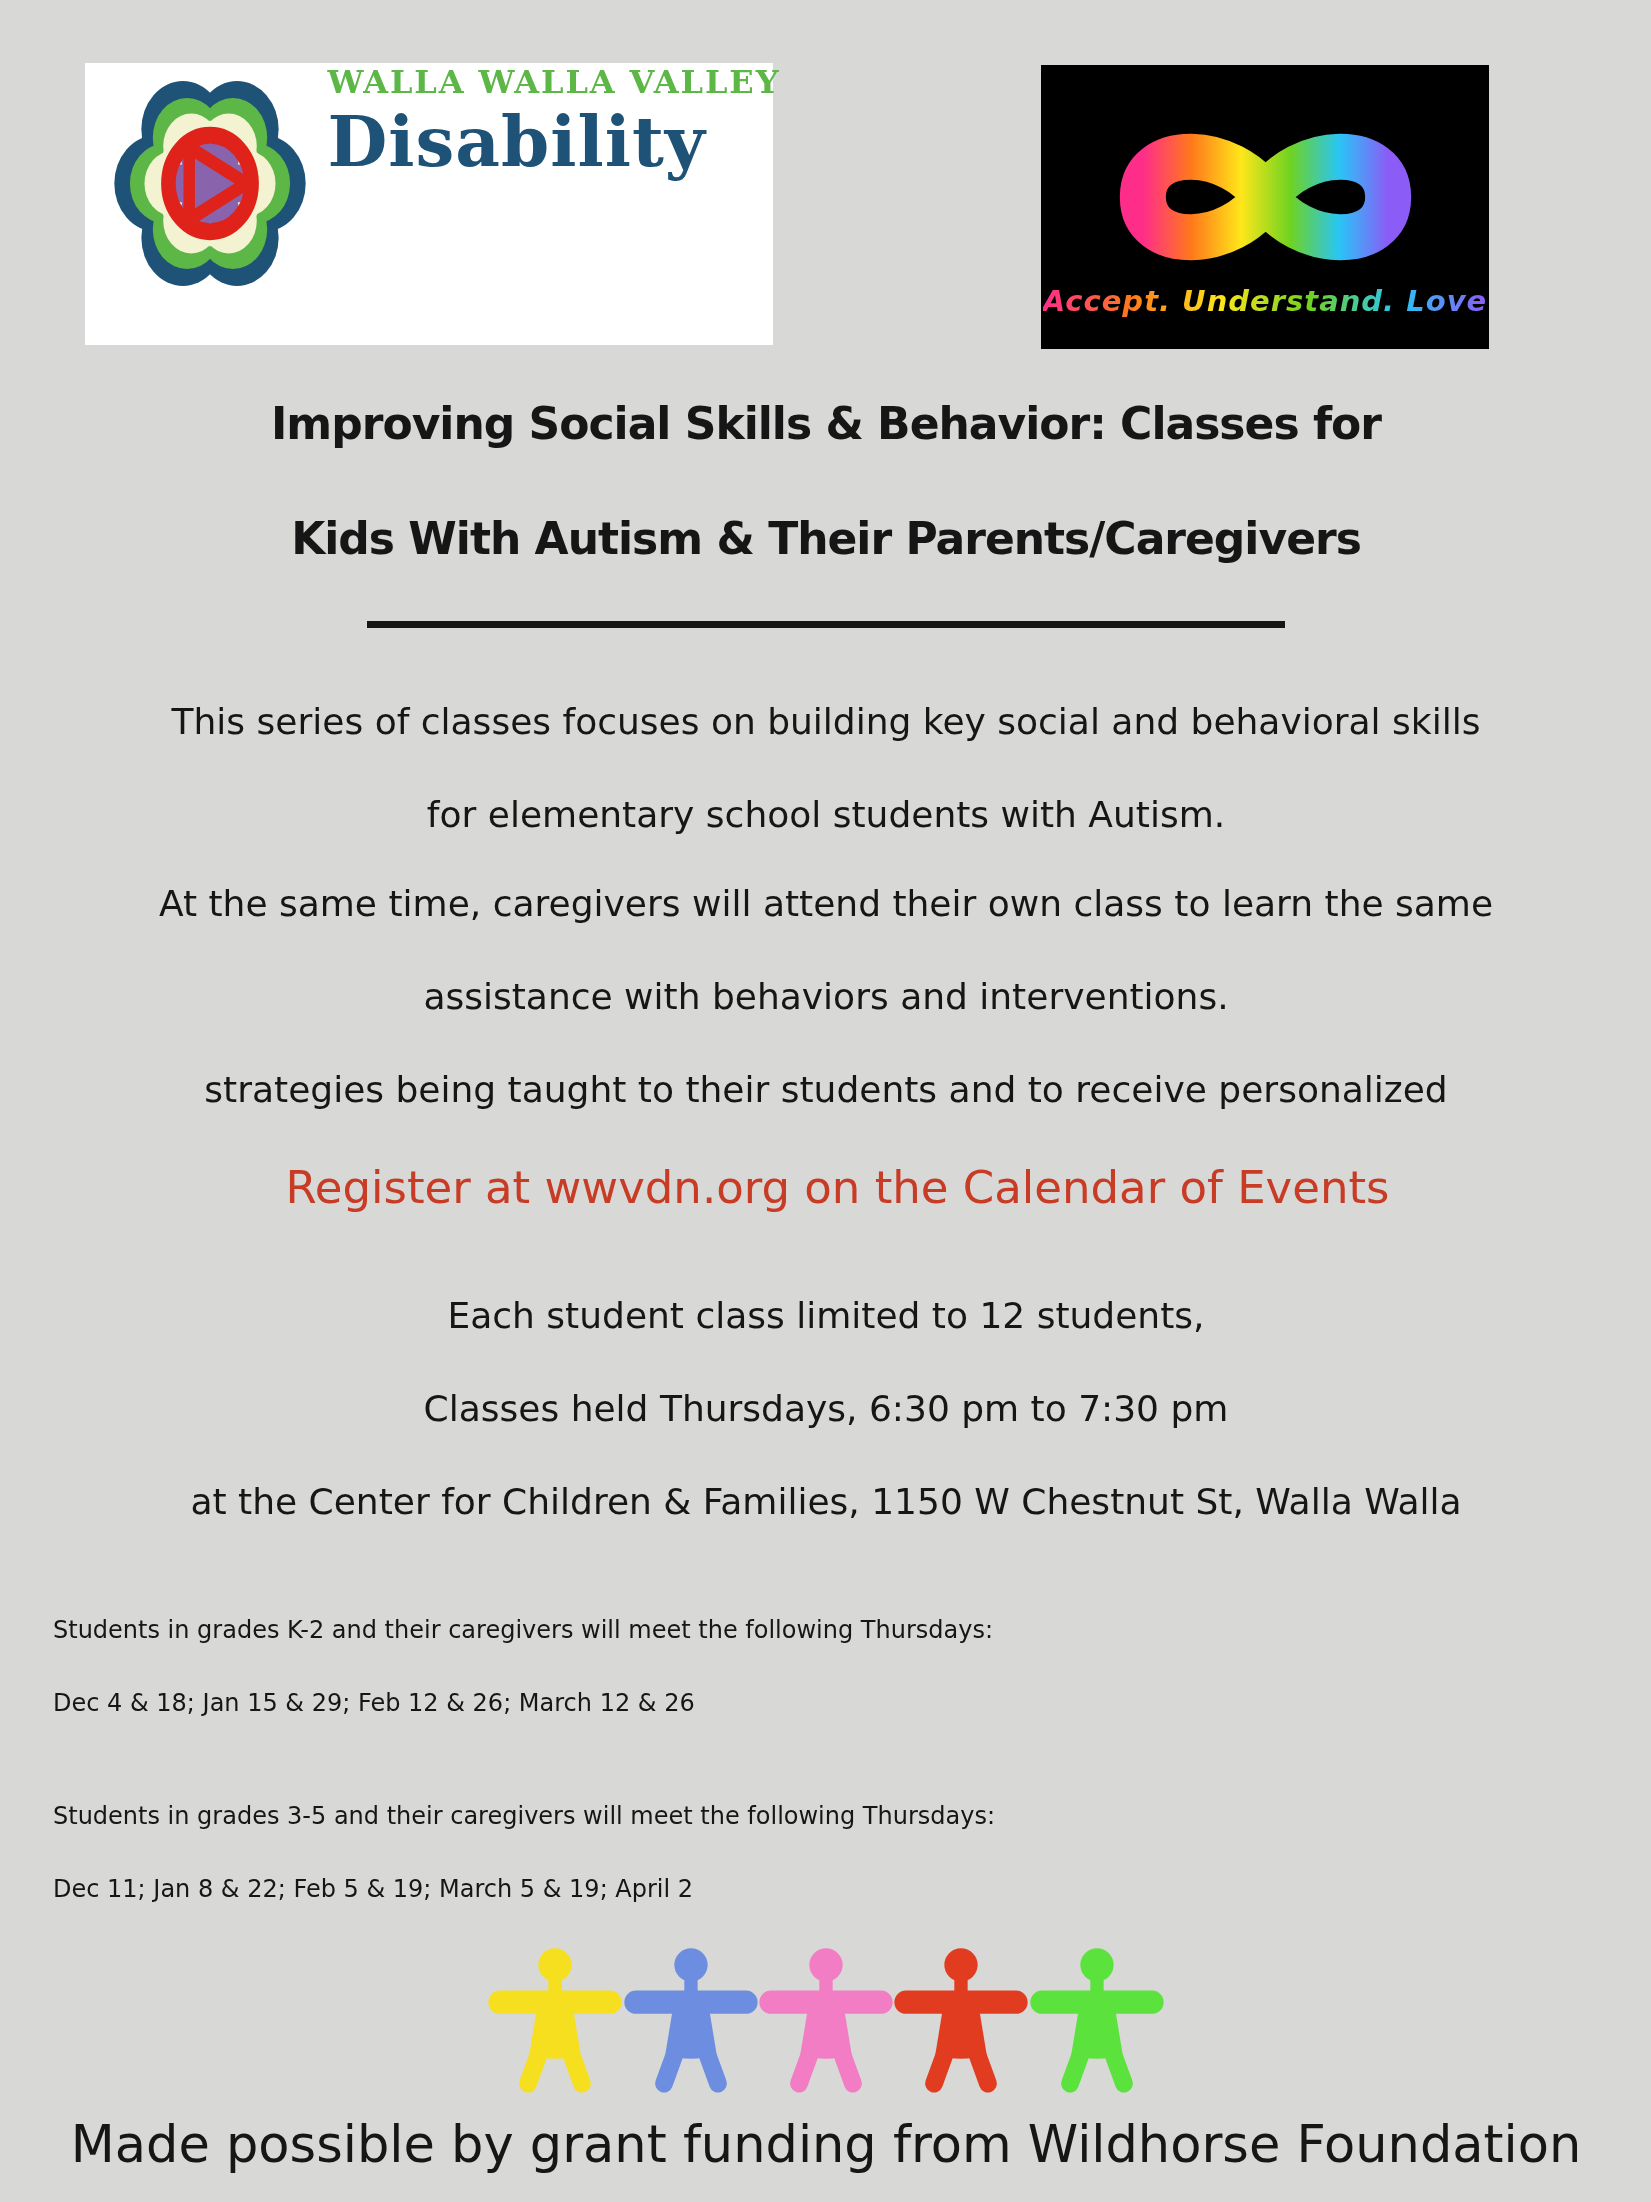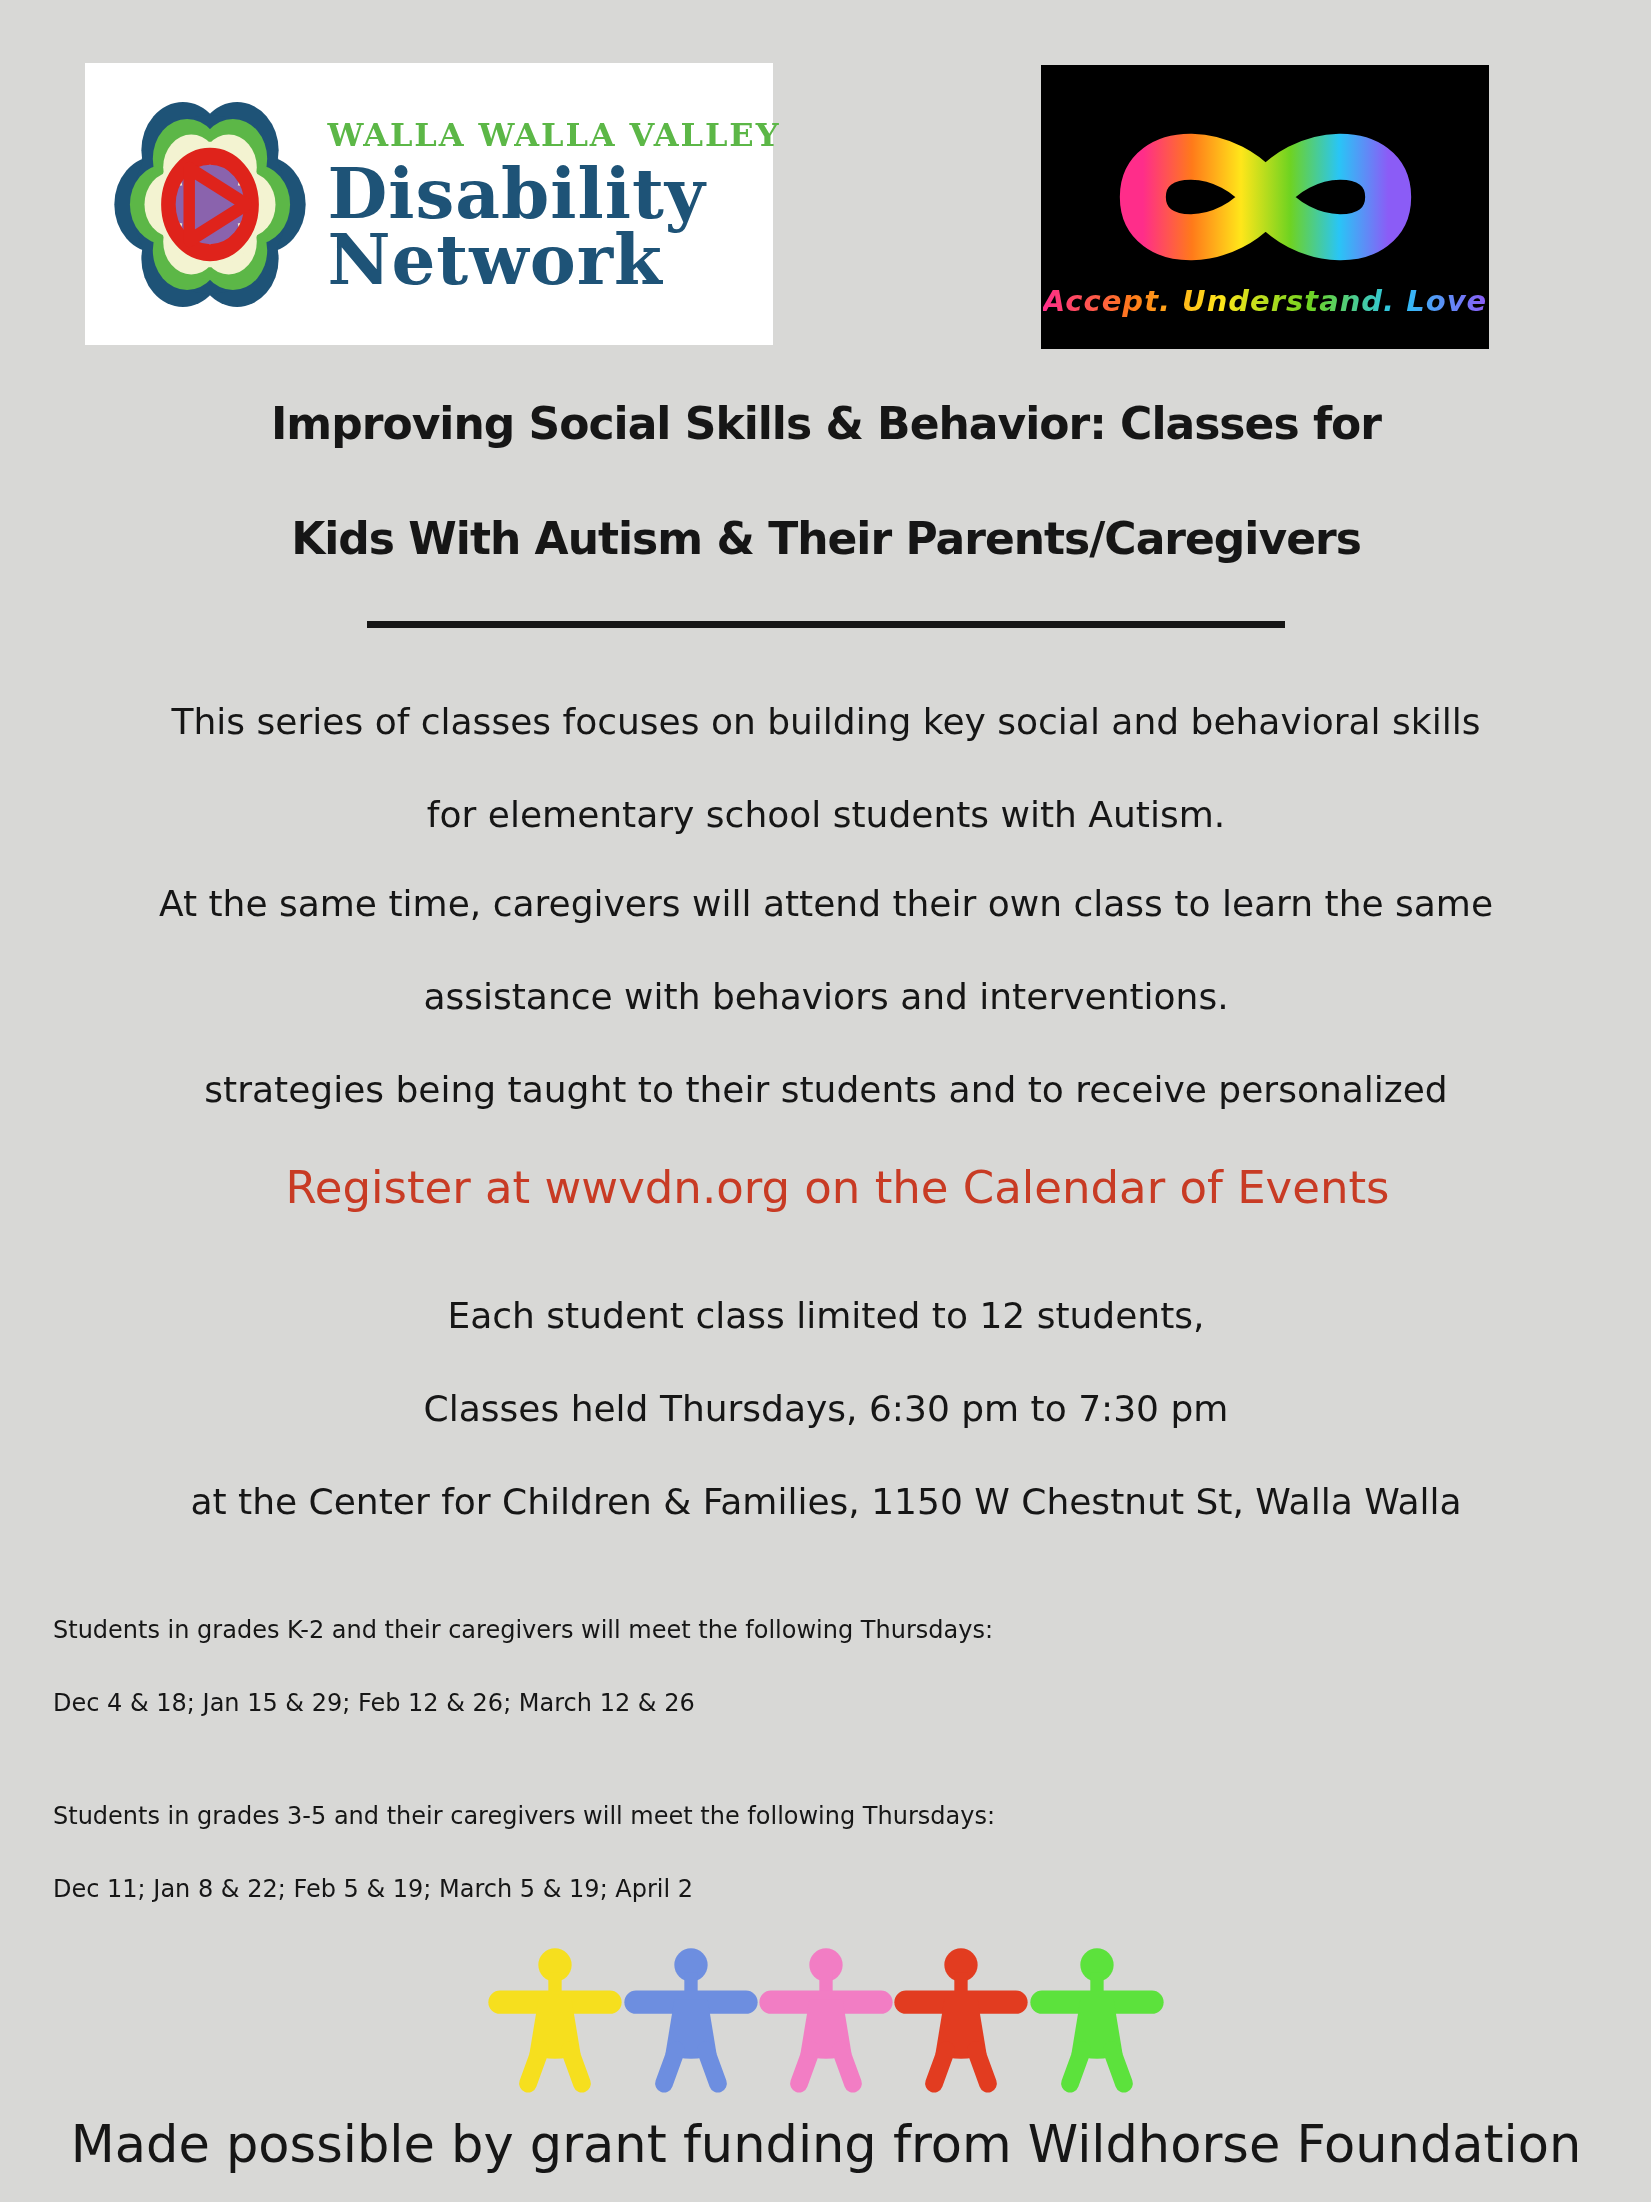--- a/index.html
+++ b/index.html
@@ -11,21 +11,21 @@
   }
   *{margin:0;padding:0;box-sizing:border-box;}
   html,body{background:var(--bg);}
   .page{
     position:relative; width:1652px; height:2202px; background:var(--bg);
     overflow:hidden; font-family:"DejaVu Sans", sans-serif; color:var(--ink);
   }
   
   .org-card{
     position:absolute; left:85px; top:63px; width:688px; height:282px;
-    background:#ffffff; display:flex; align-items:center; gap:13.4px; padding-left:21px;
+    background:#ffffff; display:flex; align-items:flex-start; gap:13.4px; padding-left:21px;
   }
   .flower-svg{width:208px; height:241px; flex:0 0 auto;}
   .c-dblue{fill:var(--logo-blue);} .c-green{fill:var(--logo-green);}
   .c-cream{fill:var(--logo-cream);} .c-purple{fill:var(--logo-purple);}
   .c-redstroke{fill:none; stroke:var(--logo-red); stroke-linejoin:round;}
   .org-text{display:flex; flex-direction:column;}
   .org-region{
     font-family:"DejaVu Serif", serif; font-weight:bold; font-size:32px;
     letter-spacing:1.9px; color:var(--logo-green); margin-bottom:7.6px; white-space:nowrap;
   }
@@ -114,21 +114,20 @@
           <circle cx="112" cy="78" r="16"></circle>
         <circle cx="100" cy="100" r="22"></circle>
       </g>
 
       <circle class="c-redstroke" cx="100" cy="100" r="40" stroke-width="14"></circle>
       <path class="c-redstroke" d="M80 70 L135 100 L80 130 Z" stroke-width="11"></path>
     </svg>
     <div class="org-text">
       <div class="org-region">WALLA WALLA VALLEY</div>
       <div class="org-name">Disability</div>
-      <div class="org-name">Network</div>
     </div>
   </div>
 
   <div class="autism-card">
     <svg class="infinity-svg" viewBox="0 0 240 120" aria-hidden="true">
       <defs>
           <linearGradient id="rainbow-gradient" x1="0" y1="0" x2="1" y2="0">
             <stop offset="0" stop-color="#ff2d8a"></stop>
             <stop offset="0.2" stop-color="#ff7a1a"></stop>
             <stop offset="0.4" stop-color="#ffe61a"></stop>

